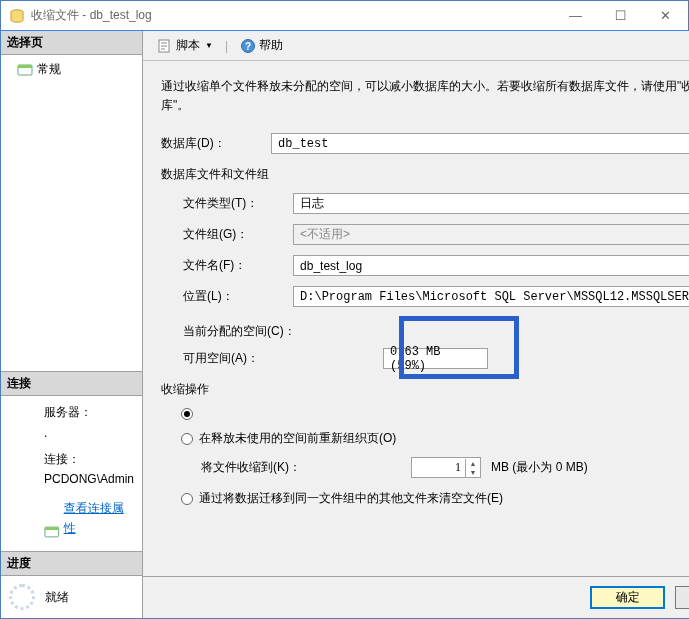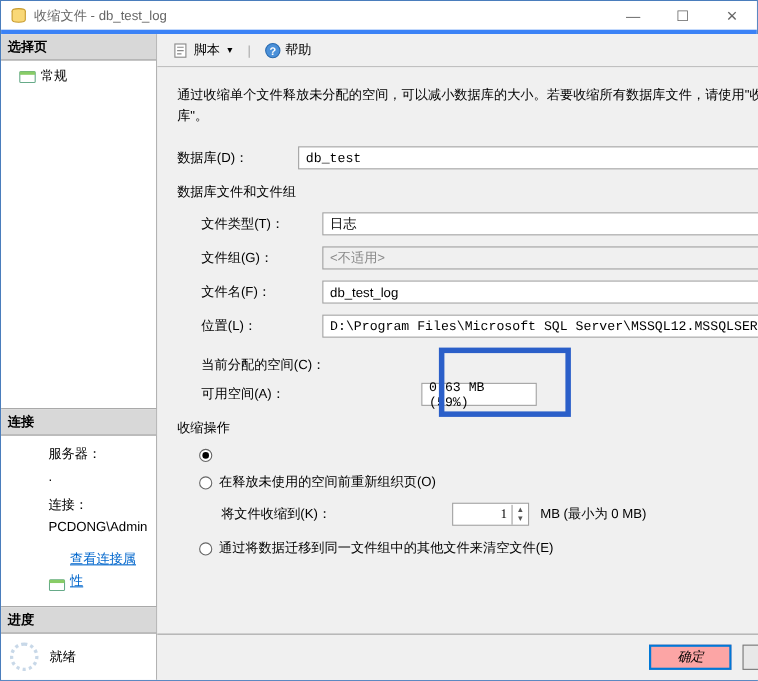--- a/index.html
+++ b/index.html
@@ -1,18 +1,18 @@
 <!DOCTYPE html>
 <html><head>
 <meta charset="utf-8">
 <style>
 * { box-sizing: border-box; margin: 0; padding: 0; }
 body { font-family: "Microsoft YaHei", "SimSun", Tahoma, sans-serif; font-size: 12px; background: #fff; color: #000; }
 .window { width: 689px; height: 619px; border: 1px solid #4a7dbc; display: flex; flex-direction: column; background: #fff; }
-.titlebar { height: 30px; background: #fff; border-bottom: 4px solid #3b82f6; display: flex; align-items: center; padding: 0 0 0 8px; }
+.titlebar { height: 30px; background: #fff; border-bottom: 1px solid #3b82f6; display: flex; align-items: center; padding: 0 0 0 8px; }
 .titlebar-icon { width: 16px; height: 16px; margin-right: 6px; }
 .titlebar-text { flex: 1; color: #666; font-size: 12px; }
 .win-btns { display: flex; height: 100%; }
 .win-btn { width: 45px; display: flex; align-items: center; justify-content: center; color: #666; font-size: 13px; }
 .win-btn.close { width: 45px; }
 .body { flex: 1; display: flex; min-height: 0; }
 .left-pane { width: 172px; border-right: 1px solid #a0a0a0; display: flex; flex-direction: column; background: #fff; }
 .pane-header { background: #d8d8d8; border-bottom: 1px solid #a0a0a0; padding: 3px 6px; font-weight: bold; text-align: left; }
 .pane-section { flex: 1; padding: 4px 16px; }
 .tree-item { display: flex; align-items: center; gap: 4px; padding: 2px 0; }
@@ -44,21 +44,21 @@
 .radio-row { display: flex; align-items: center; margin: 8px 0 10px 20px; gap: 6px; }
 .radio { width: 12px; height: 12px; border: 1px solid #666; border-radius: 50%; display: inline-flex; align-items: center; justify-content: center; background: #fff; }
 .radio.checked::after { content: ""; width: 6px; height: 6px; background: #000; border-radius: 50%; }
 .shrink-row { display: flex; align-items: center; margin: 6px 0 12px 40px; gap: 10px; }
 .spinner-input { display: inline-flex; align-items: center; border: 1px solid #a0a0a0; background: #fff; height: 21px; width: 70px; }
 .spinner-input .num { flex: 1; text-align: right; padding-right: 4px; font-family: Tahoma; }
 .spinner-input .arrows { width: 15px; border-left: 1px solid #a0a0a0; display: flex; flex-direction: column; font-size: 7px; color: #555; }
 .spinner-input .arrows span { height: 9px; display: flex; align-items: center; justify-content: center; }
 .footer { height: 42px; border-top: 1px solid #a0a0a0; background: #f0f0f0; display: flex; align-items: center; justify-content: flex-end; padding: 0 14px; gap: 10px; }
 .btn { min-width: 75px; height: 23px; border: 1px solid #777; background: #e8e8e8; display: inline-flex; align-items: center; justify-content: center; font-size: 12px; }
-.btn.primary { border: 2px solid #0078d7; background: #fca5a5; font-style: italic; }
+.btn.primary { border: 2px solid #0078d7; background: #fef9c3; }
 </style>
 </head>
 <body>
 
 <div class="window">
   <div class="titlebar">
     <svg class="titlebar-icon" viewBox="0 0 16 16">
         <ellipse cx="8" cy="4" rx="6" ry="2.2" fill="#f9d877" stroke="#c89b2c"></ellipse>
         <path d="M2 4v8c0 1.2 2.7 2.2 6 2.2s6-1 6-2.2V4" fill="#f9d877" stroke="#c89b2c"></path>
       </svg>

